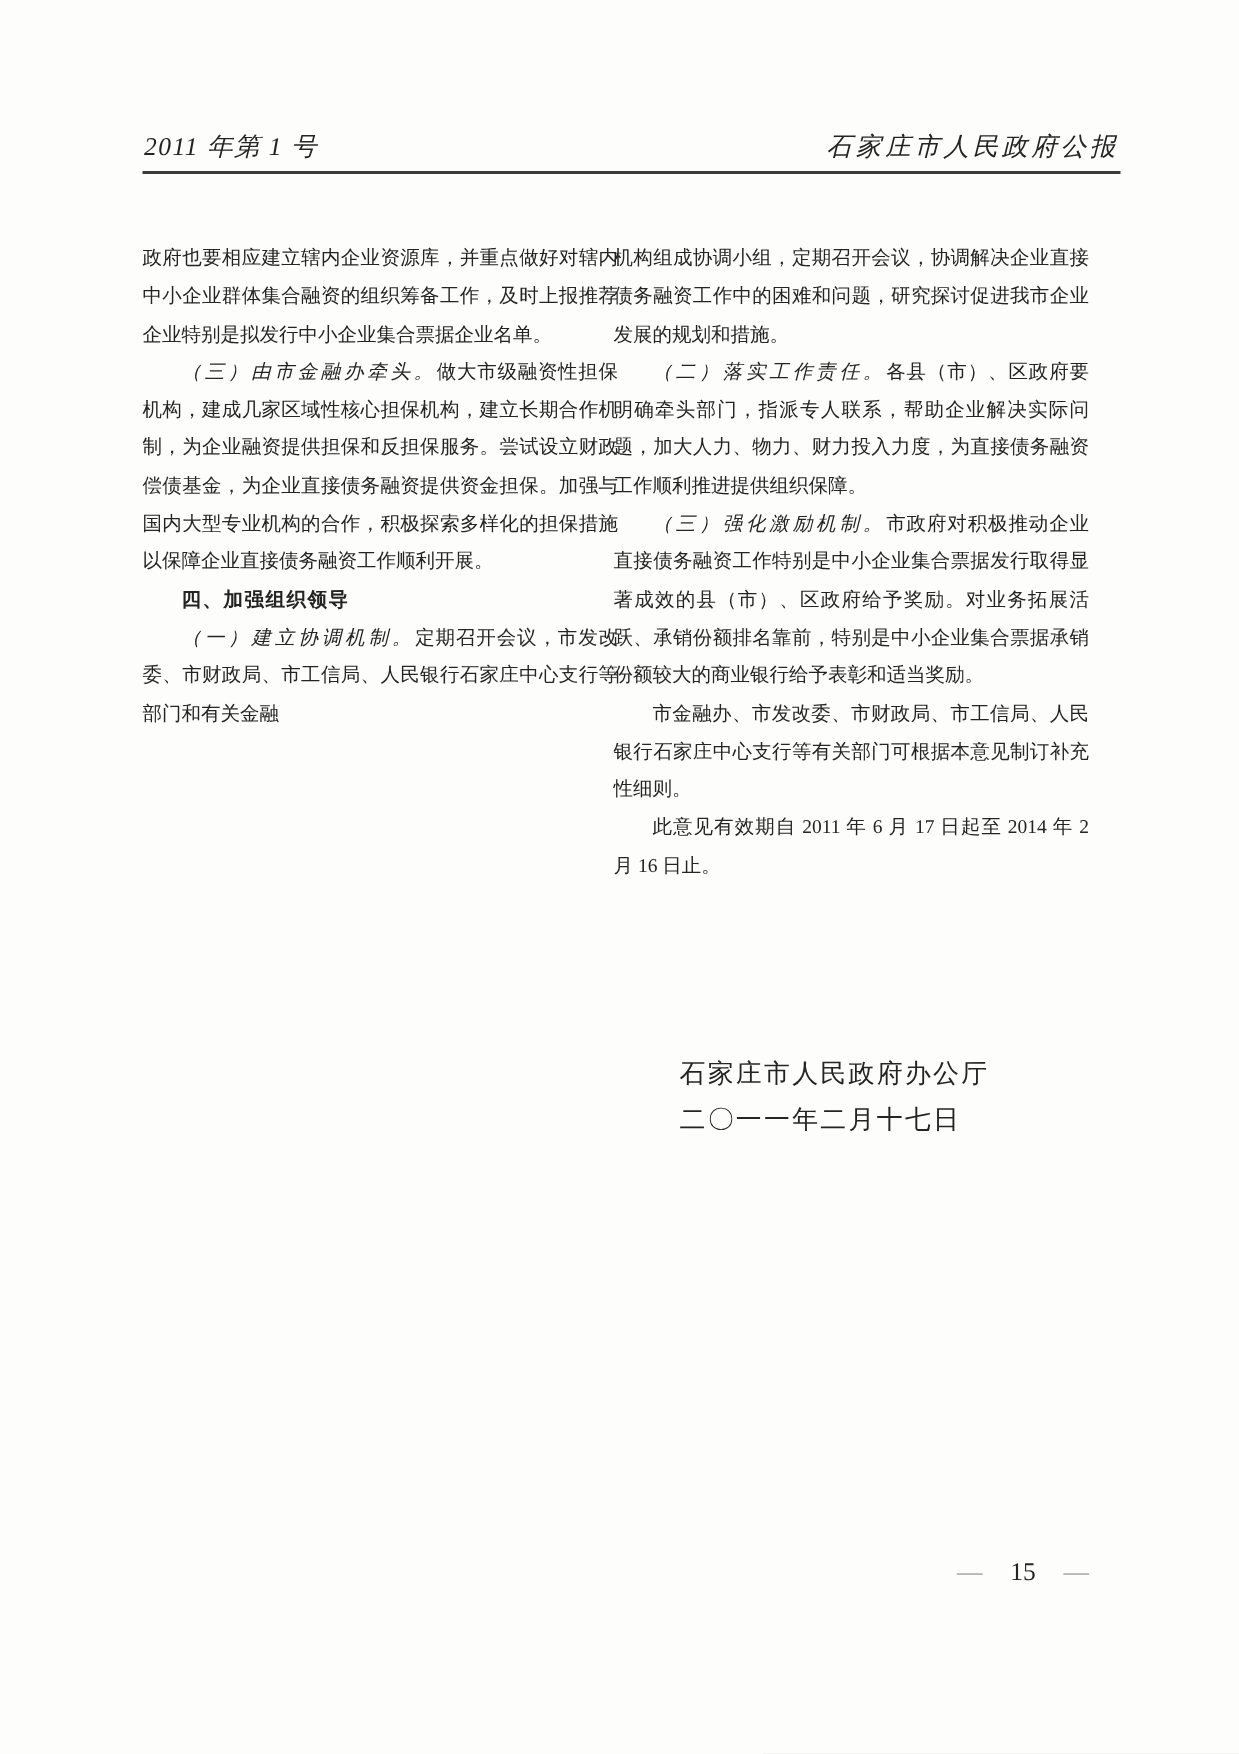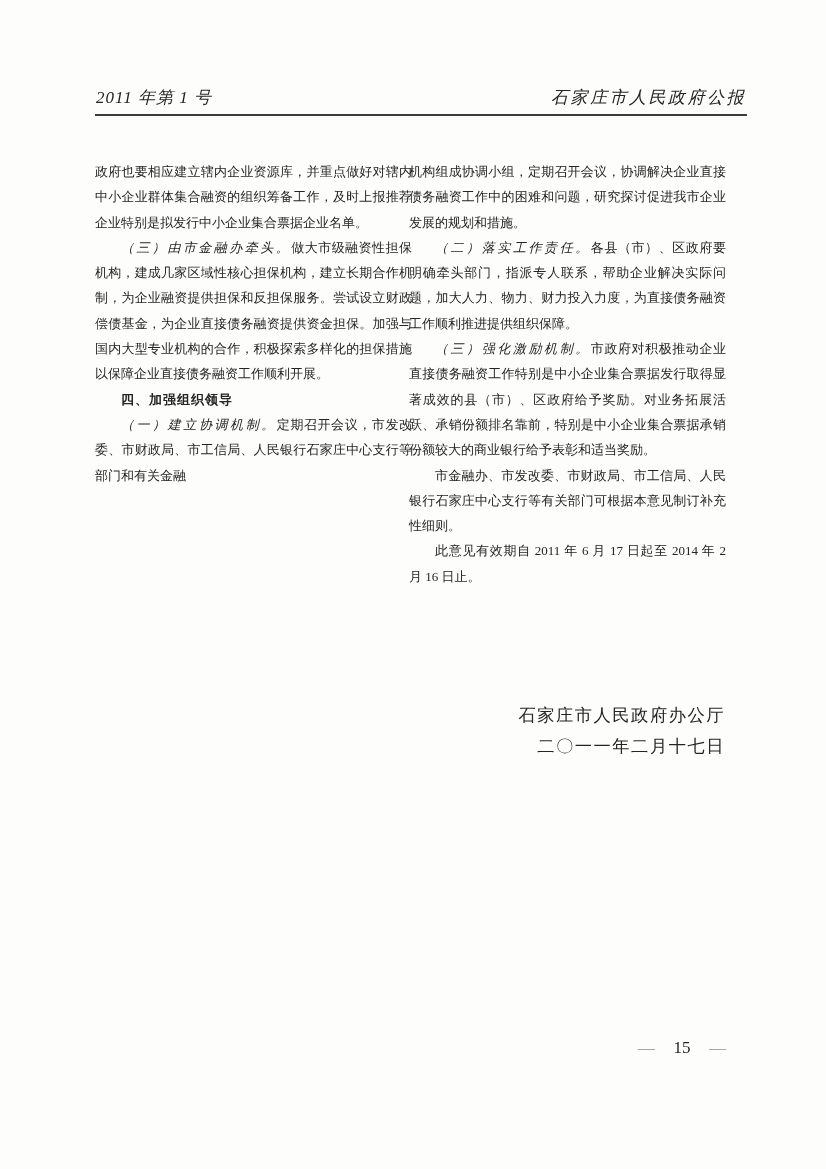--- a/index.html
+++ b/index.html
@@ -47,24 +47,24 @@
   .para { margin: 0; padding: 0; }
   .para.indent { text-indent: 2em; }
   .para.heading {
     font-family: "Liberation Sans", "DejaVu Sans", sans-serif;
     font-weight: 700;
     letter-spacing: 1px;
   }
   .kai { font-style: italic; letter-spacing: 2px; }
   .signature {
     position: absolute;
-    left: 408px;
+    left: 431px;
     top: 700px;
     width: 317px;
-    text-align: right;
+    text-align: left;
     font-size: 17.3px;
     line-height: 31px;
     letter-spacing: 1.5px;
     padding-left: 22px;
     box-sizing: border-box;
   }
   .signature p { margin: 0; }
   .footer {
     position: absolute;
     left: 638px;

